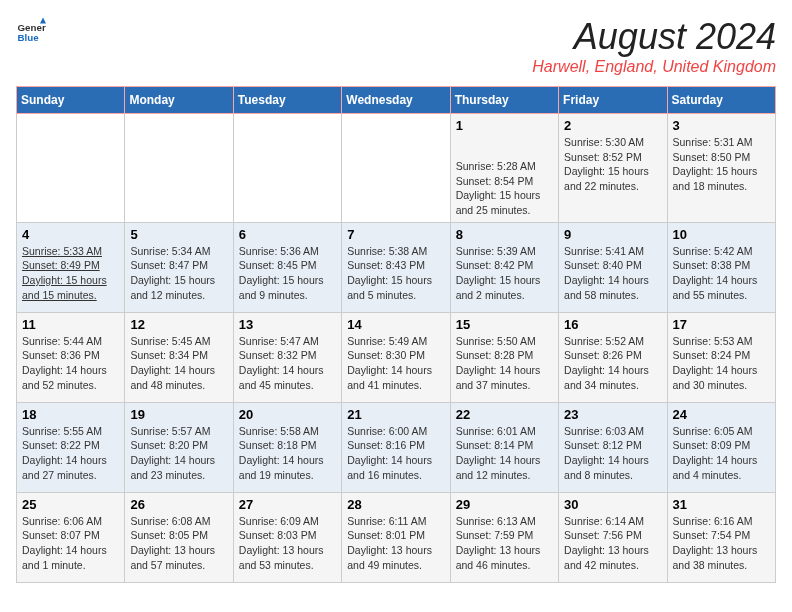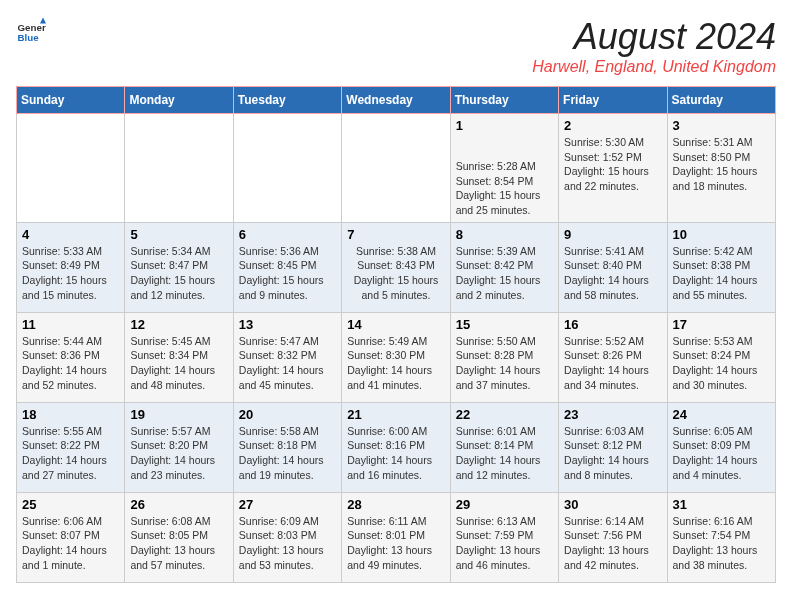--- a/index.html
+++ b/index.html
@@ -122,57 +122,57 @@
         <td>
           <span class="day-num">1</span>
           <div class="day-info" style="white-space: pre-line; margin-top: 26px;">Sunrise: 5:28 AM
 Sunset: 8:54 PM
 Daylight: 15 hours
 and 25 minutes.</div>
         </td>
         <td>
           <span class="day-num">2</span>
           <div class="day-info" style="white-space: pre-line;">Sunrise: 5:30 AM
-Sunset: 1:52 PM
+Sunset: 8:52 PM
 Daylight: 15 hours
 and 22 minutes.</div>
         </td>
         <td>
           <span class="day-num">3</span>
           <div class="day-info" style="white-space: pre-line;">Sunrise: 5:31 AM
 Sunset: 8:50 PM
 Daylight: 15 hours
 and 18 minutes.</div>
         </td>
       </tr>
       <tr>
         <td>
           <span class="day-num">4</span>
-          <div class="day-info" style="white-space: pre-line;">Sunrise: 5:33 AM
+          <div class="day-info" style="white-space: pre-line; text-decoration: underline;">Sunrise: 5:33 AM
 Sunset: 8:49 PM
 Daylight: 15 hours
 and 15 minutes.</div>
         </td>
         <td>
           <span class="day-num">5</span>
           <div class="day-info" style="white-space: pre-line;">Sunrise: 5:34 AM
 Sunset: 8:47 PM
 Daylight: 15 hours
 and 12 minutes.</div>
         </td>
         <td>
           <span class="day-num">6</span>
           <div class="day-info" style="white-space: pre-line;">Sunrise: 5:36 AM
 Sunset: 8:45 PM
 Daylight: 15 hours
 and 9 minutes.</div>
         </td>
         <td>
           <span class="day-num">7</span>
-          <div class="day-info" style="white-space: pre-line; text-align: center;">Sunrise: 5:38 AM
+          <div class="day-info" style="white-space: pre-line;">Sunrise: 5:38 AM
 Sunset: 8:43 PM
 Daylight: 15 hours
 and 5 minutes.</div>
         </td>
         <td>
           <span class="day-num">8</span>
           <div class="day-info" style="white-space: pre-line;">Sunrise: 5:39 AM
 Sunset: 8:42 PM
 Daylight: 15 hours
 and 2 minutes.</div>

